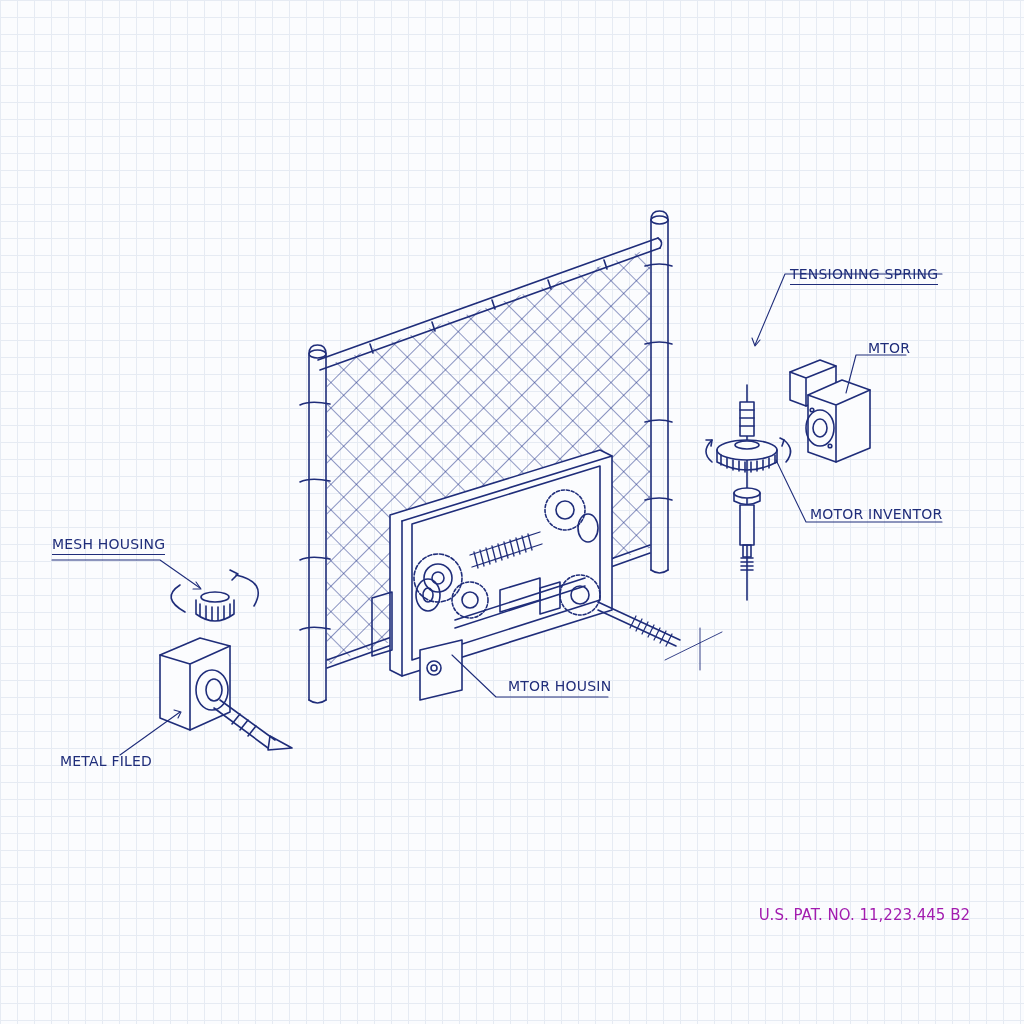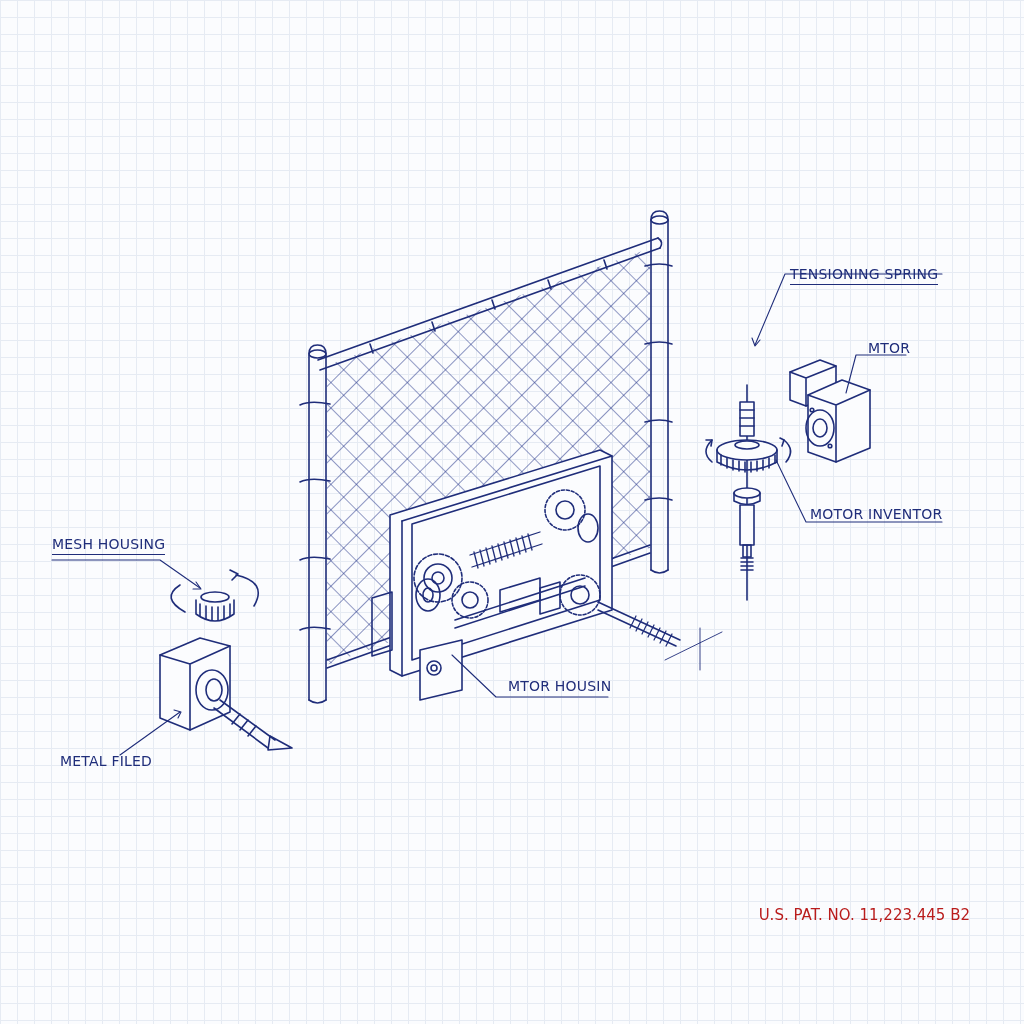--- a/index.html
+++ b/index.html
@@ -13,21 +13,21 @@
     font-family: "DejaVu Sans", sans-serif;
   }
   #drawing { position: absolute; left: 0; top: 0; width: 1024px; height: 1024px; }
   .label {
     position: absolute; color: #1f2d7a; font-size: 14px; letter-spacing: 0.2px;
     white-space: nowrap; font-family: "DejaVu Sans", sans-serif;
   }
   .underlined { border-bottom: 1.3px solid #1f2d7a; padding-bottom: 2px; }
   .patent {
     position: absolute; right: 54px; top: 904px; text-align: right;
-    color: #b91c1c; font-size: 15px; line-height: 22px;
+    color: #a21caf; font-size: 15px; line-height: 22px;
     font-family: "DejaVu Sans", sans-serif;
   }
   .patent div { white-space: nowrap; }
 </style>
 </head>
 <body>
 
 <svg id="drawing" viewBox="0 0 1024 1024" xmlns="http://www.w3.org/2000/svg">
   <defs>
     <pattern id="mesh" patternUnits="userSpaceOnUse" width="18" height="18" patternTransform="rotate(45)">

